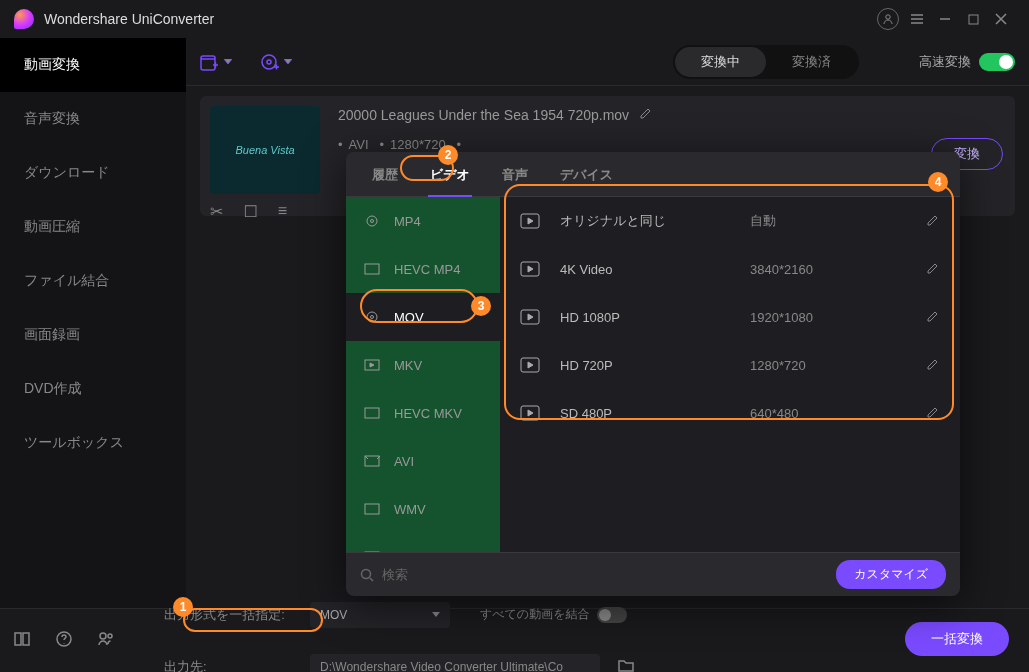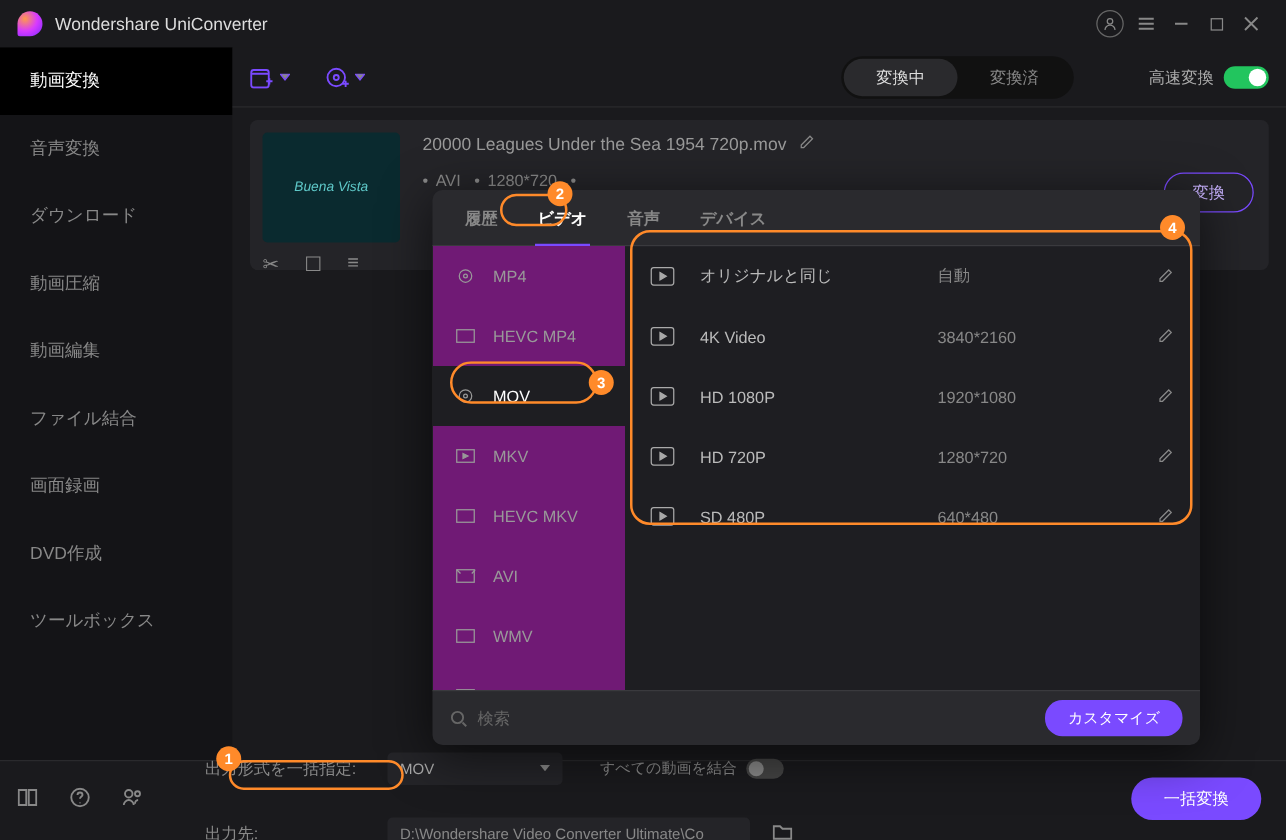--- a/index.html
+++ b/index.html
@@ -30,21 +30,21 @@
 .filename { color: #999; font-size: 14px; display: flex; align-items: center; gap: 10px; }
 .fileprops { margin-top: 14px; color: #888; font-size: 13px; }
 .fileprops .bullet { margin-right: 6px; }
 .convert-btn { position: absolute; right: 26px; top: 100px; padding: 6px 22px; border: 1.5px solid #7a4aff; border-radius: 18px; color: #c9b3ff; font-size: 13px; background: transparent; cursor: pointer; z-index: 5; }
 .popup { position: absolute; left: 346px; top: 152px; width: 614px; height: 444px; background: #2a2a2e; border-radius: 8px; box-shadow: 0 8px 40px rgba(0,0,0,.6); z-index: 20; display: flex; flex-direction: column; }
 .popup-tabs { display: flex; gap: 28px; padding: 10px 24px 8px; font-size: 13px; color: #888; border-bottom: 1px solid #3a3a3e; font-weight: bold; }
 .ptab { cursor: pointer; padding: 4px 2px; position: relative; }
 .ptab.active { color: #fff; }
 .ptab.active::after { content: ""; position: absolute; left: 0; right: 0; bottom: -9px; height: 2px; background: #7a4aff; }
 .popup-body { flex: 1; display: flex; overflow: hidden; }
-.fmt-list { width: 154px; background: #701a75; overflow-y: auto; }
+.fmt-list { width: 154px; background: #14532d; overflow-y: auto; }
 .fmt-item { height: 48px; display: flex; align-items: center; padding-left: 18px; gap: 14px; color: #999; font-size: 13px; cursor: pointer; }
 .fmt-item.active { background: #1e1e22; color: #fff; }
 .fmt-item svg { width: 16px; height: 14px; stroke: #999; fill: none; }
 .res-list { flex: 1; background: #1e1e22; overflow-y: auto; }
 .res-item { height: 48px; display: flex; align-items: center; padding: 0 20px; gap: 20px; color: #bbb; font-size: 13px; cursor: pointer; }
 .res-item .rname { flex: 0 0 170px; }
 .res-item .rsize { flex: 1; color: #888; }
 .res-item .edit { color: #888; cursor: pointer; }
 .popup-foot { height: 44px; display: flex; align-items: center; padding: 0 14px; border-top: 1px solid #3a3a3e; }
 .search { flex: 1; display: flex; align-items: center; gap: 8px; color: #666; font-size: 13px; }
@@ -109,23 +109,20 @@
     <div class="sidebar-item">
         <span>音声変換</span>
       </div>
     <div class="sidebar-item">
         <span>ダウンロード</span>
       </div>
     <div class="sidebar-item">
         <span>動画圧縮</span>
       </div>
     <div class="sidebar-item">
-        <span>動画編集</span>
-      </div>
-    <div class="sidebar-item">
         <span>ファイル結合</span>
       </div>
     <div class="sidebar-item">
         <span>画面録画</span>
       </div>
     <div class="sidebar-item">
         <span>DVD作成</span>
       </div>
     <div class="sidebar-item">
         <span>ツールボックス</span>

